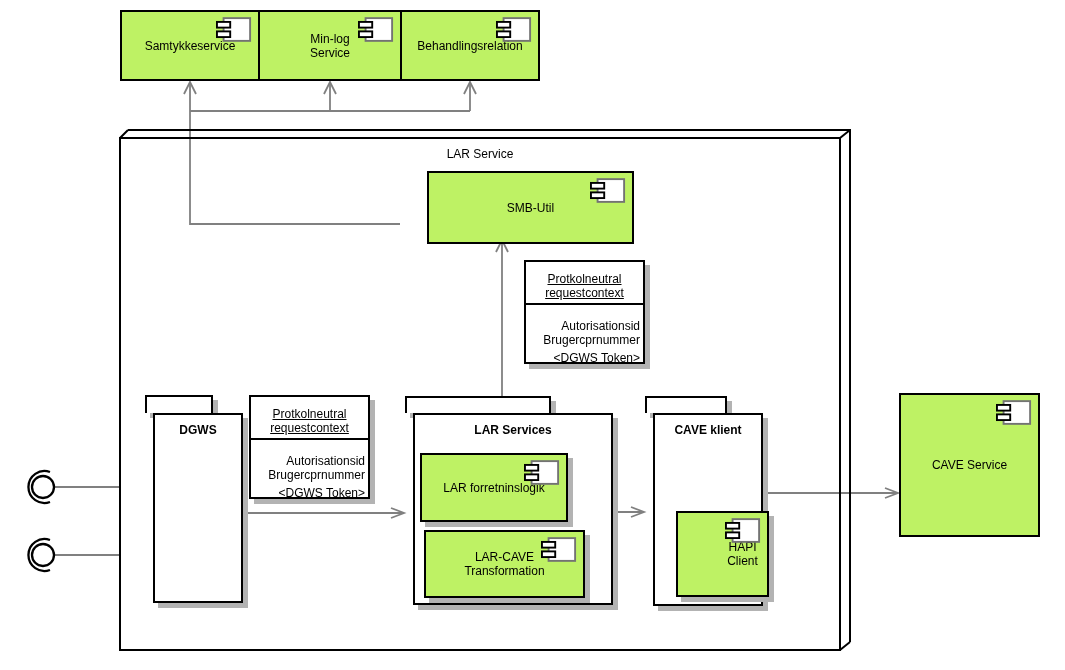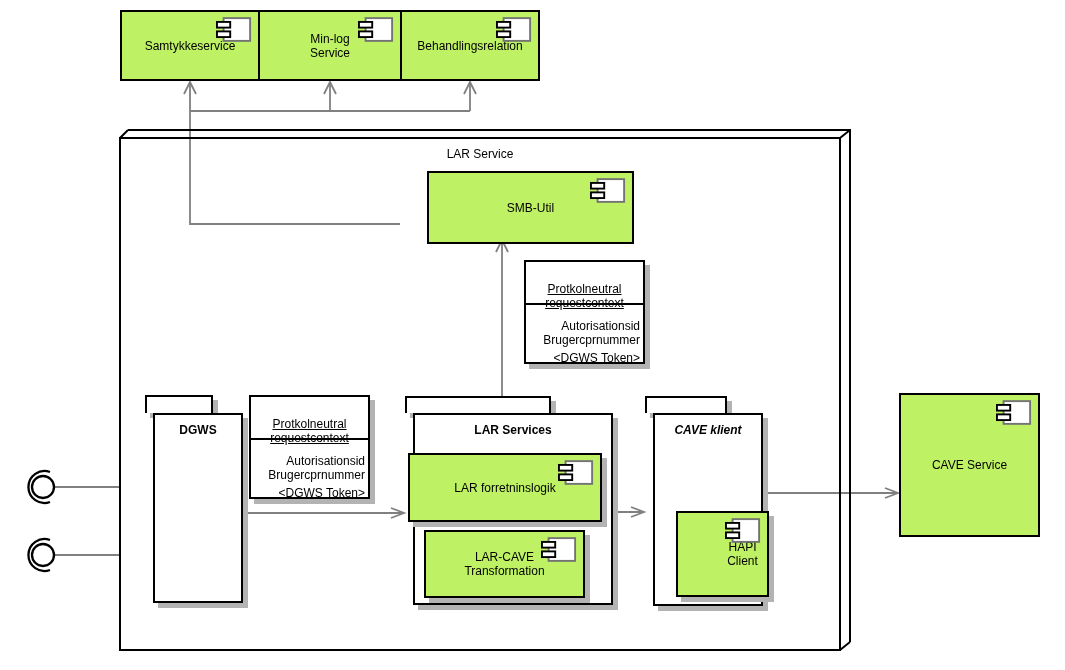--- a/index.html
+++ b/index.html
@@ -18,21 +18,21 @@
     position:absolute;box-sizing:border-box;background:#bef264;border:2px solid #000;
     display:flex;flex-direction:column;align-items:center;justify-content:center;
     text-align:center;
   }
   .shadow{box-shadow:5px 5px 0 #b3b3b3;}
   .cicon{position:absolute;top:5px;right:6px;}
   .pkg-tab{position:absolute;box-sizing:border-box;background:#fff;border:2px solid #000;border-bottom:none;}
   .pkg-body{position:absolute;box-sizing:border-box;background:#fff;border:2px solid #000;text-align:center;margin-left:8px;}
   .pkg-title{font-weight:bold;margin-top:8px;}
   .note{position:absolute;box-sizing:border-box;background:#fff;border:2px solid #000;}
-  .note-title{box-sizing:border-box;height:43px;border-bottom:2px solid #000;text-align:center;padding-top:20px;}
+  .note-title{box-sizing:border-box;height:43px;border-bottom:2px solid #000;text-align:center;padding-top:10px;}
   .note-title div{text-decoration:underline;}
   .note-body{padding:14px 3px;text-align:right;}
   .token-line{margin-top:4px;}
   .plain-label{position:absolute;text-align:center;background:transparent;}
 </style>
 </head>
 <body>
 
 <div class="canvas">
 
@@ -150,36 +150,36 @@
       <div>Autorisationsid</div>
       <div>Brugercprnummer</div>
       <div class="token-line">&lt;DGWS Token&gt;</div>
     </div>
   </div>
 
   <div class="pkg-tab shadow" style="left:405px;top:396px;width:146px;height:17px;"></div>
   <div class="pkg-body shadow" style="left:405px;top:413px;width:200px;height:192px;">
     <div class="pkg-title">LAR Services</div>
   </div>
-  <div class="box shadow" style="left:408px;top:453px;width:194px;height:69px;">
+  <div class="box shadow" style="left:420px;top:453px;width:148px;height:69px;">
     <svg class="cicon" width="36" height="25" viewBox="0 0 38 26">
         <use href="#comp-icon"></use>
       </svg>
     <div>LAR forretninslogik</div>
   </div>
   <div class="box shadow" style="left:424px;top:530px;width:161px;height:68px;">
     <svg class="cicon" width="36" height="25" viewBox="0 0 38 26">
         <use href="#comp-icon"></use>
       </svg>
     <div>LAR-CAVE</div>
     <div>Transformation</div>
   </div>
 
   <div class="pkg-tab shadow" style="left:645px;top:396px;width:82px;height:17px;"></div>
-  <div class="pkg-body shadow" style="left:645px;top:413px;width:110px;height:193px;font-style:italic;">
+  <div class="pkg-body shadow" style="left:645px;top:413px;width:110px;height:193px;">
     <div class="pkg-title">CAVE klient</div>
   </div>
   <div class="box shadow" style="left:676px;top:511px;width:93px;height:86px;padding-left:40px;">
     <svg class="cicon" width="36" height="25" viewBox="0 0 38 26">
         <use href="#comp-icon"></use>
       </svg>
     <div>HAPI Client</div>
   </div>
 
   <div class="box" style="left:899px;top:393px;width:141px;height:144px;">

